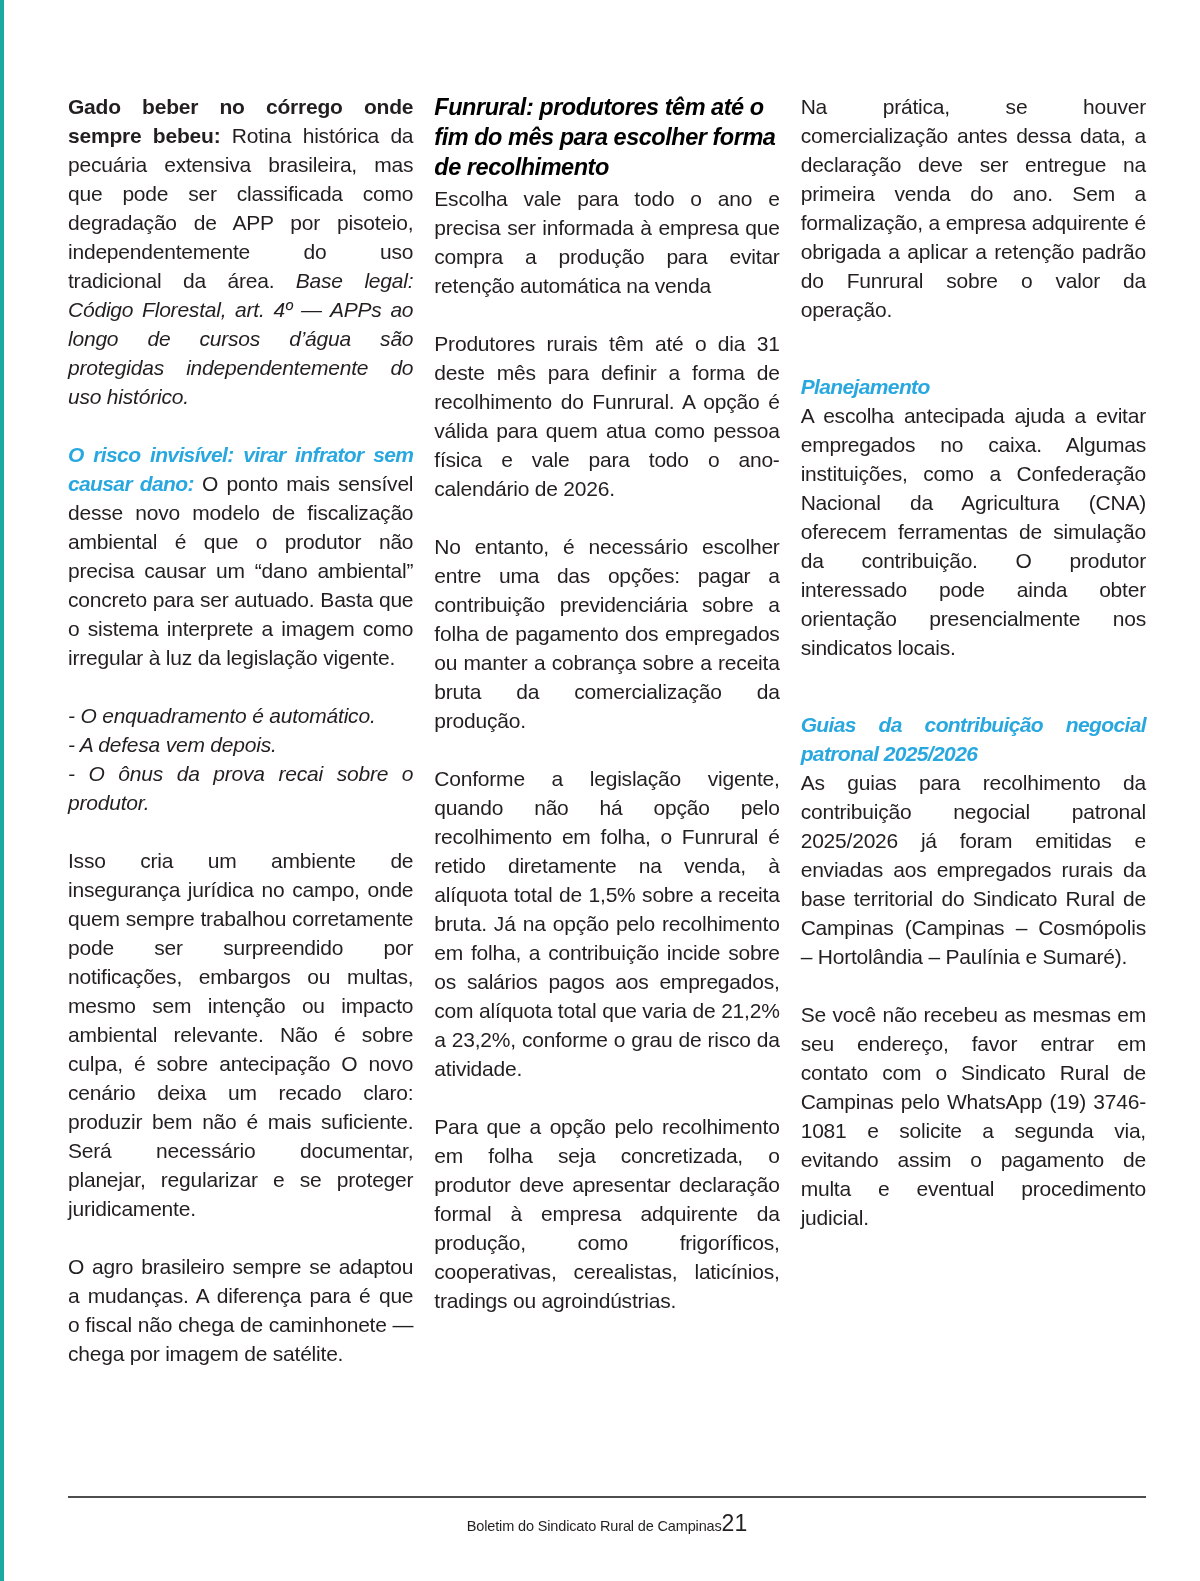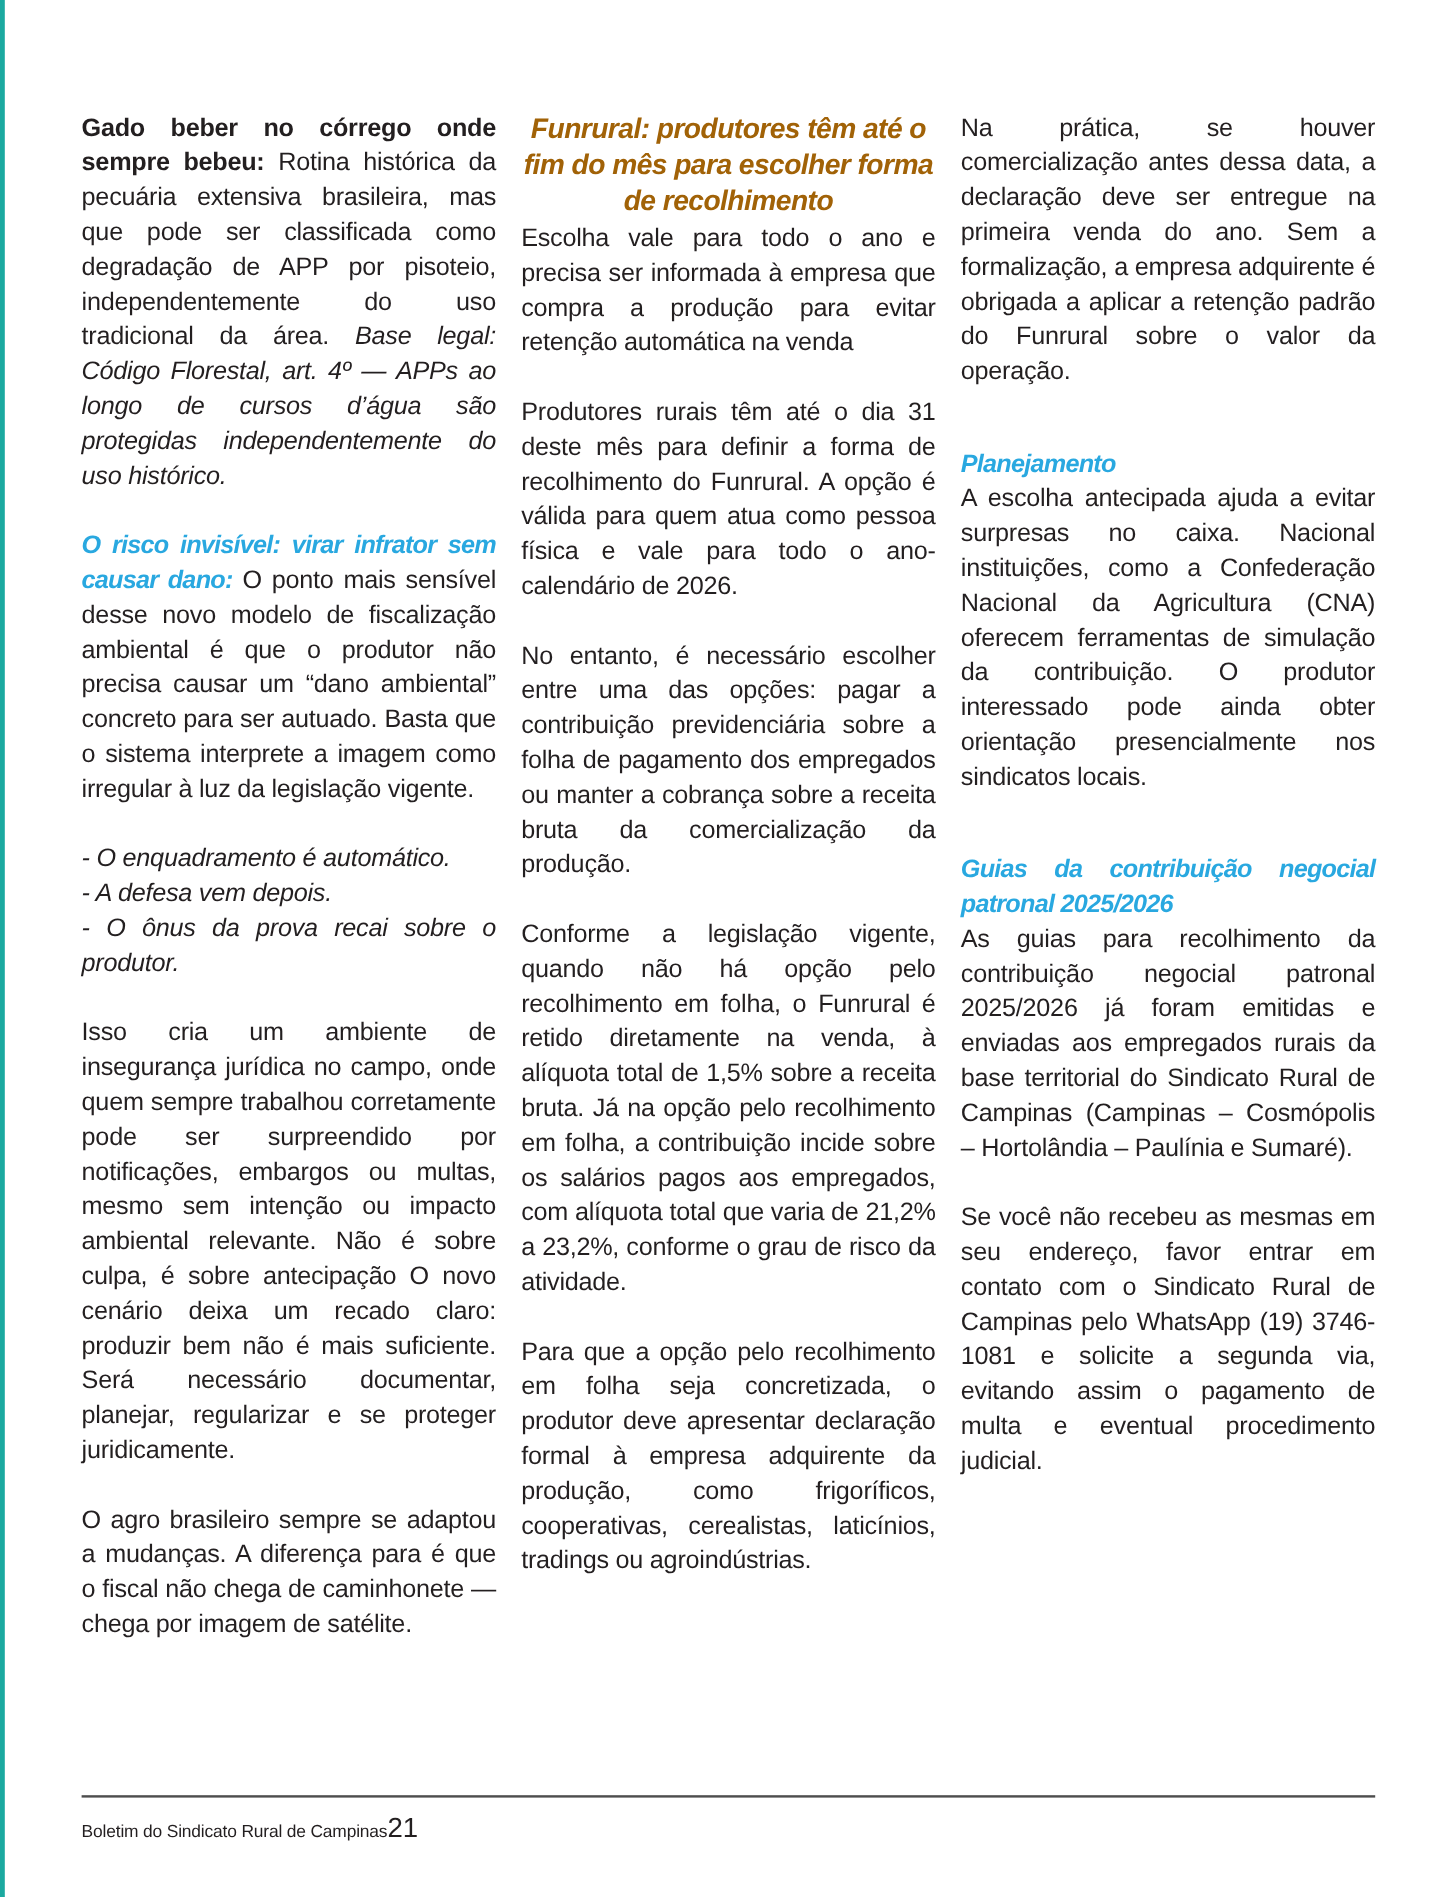--- a/index.html
+++ b/index.html
@@ -40,44 +40,44 @@
   .legal-italic { font-style: italic; }
   .it { font-style: italic; }
   .h-blue {
     color: #29a8e0;
     font-weight: bold;
     font-style: italic;
     letter-spacing: -0.03em;
   }
   p.h-blue { margin-bottom: 0; margin-top: 48px; }
   .h-green {
-    color: #a16207;
+    color: #000000;
     font-weight: bold;
     font-style: italic;
     font-size: 23.5px;
     line-height: 30px;
     margin-bottom: 2px !important;
     letter-spacing: -0.02em;
-    text-align: center;
+    text-align: left;
   }
   .footer {
     position: absolute;
     left: 68px;
     top: 1496px;
     width: 1078px;
   }
   .footer-rule {
     width: 100%;
     height: 2px;
     background: #4d4d4d;
     margin-bottom: 12px;
   }
   .footer-row {
     display: flex;
-    justify-content: flex-start;
+    justify-content: center;
     align-items: baseline;
   }
   .footer-left {
     font-size: 14.5px;
     letter-spacing: -0.01em;
     color: #231f20;
   }
   .footer-page {
     font-size: 23px;
     color: #231f20;
@@ -113,21 +113,21 @@
     <p>Produtores rurais têm até o dia 31 deste mês para definir a forma de recolhimento do Funrural. A opção é válida para quem atua como pessoa física e vale para todo o ano-calendário de 2026.</p>
     <p>No entanto, é necessário escolher entre uma das opções: pagar a contribuição previdenciária sobre a folha de pagamento dos empregados ou manter a cobrança sobre a receita bruta da comercialização da produção.</p>
     <p>Conforme a legislação vigente, quando não há opção pelo recolhimento em folha, o Funrural é retido diretamente na venda, à alíquota total de 1,5% sobre a receita bruta. Já na opção pelo recolhimento em folha, a contribuição incide sobre os salários pagos aos empregados, com alíquota total que varia de 21,2% a 23,2%, conforme o grau de risco da atividade.</p>
     <p>Para que a opção pelo recolhimento em folha seja concretizada, o produtor deve apresentar declaração formal à empresa adquirente da produção, como frigoríficos, cooperativas, cerealistas, laticínios, tradings ou agroindústrias.</p>
   </div>
 
   <div class="col">
     <p>Na prática, se houver comercialização antes dessa data, a declaração deve ser entregue na primeira venda do ano. Sem a formalização, a empresa adquirente é obrigada a aplicar a retenção padrão do Funrural sobre o valor da operação.</p>
 
     <p class="h-blue">Planejamento</p>
-    <p>A escolha antecipada ajuda a evitar surpresas no caixa. Nacional instituições, como a Confederação Nacional da Agricultura (CNA) oferecem ferramentas de simulação da contribuição. O produtor interessado pode ainda obter orientação presencialmente nos sindicatos locais.</p>
+    <p>A escolha antecipada ajuda a evitar empregados no caixa. Algumas instituições, como a Confederação Nacional da Agricultura (CNA) oferecem ferramentas de simulação da contribuição. O produtor interessado pode ainda obter orientação presencialmente nos sindicatos locais.</p>
 
     <p class="h-blue">Guias da contribuição negocial patronal 2025/2026</p>
     <p>As guias para recolhimento da contribuição negocial patronal 2025/2026 já foram emitidas e enviadas aos empregados rurais da base territorial do Sindicato Rural de Campinas (Campinas – Cosmópolis – Hortolândia – Paulínia e Sumaré).</p>
 
     <p>Se você não recebeu as mesmas em seu endereço, favor entrar em contato com o Sindicato Rural de Campinas pelo WhatsApp (19) 3746-1081 e solicite a segunda via, evitando assim o pagamento de multa e eventual procedimento judicial.</p>
   </div>
 
 </div>
 
 <div class="footer">

